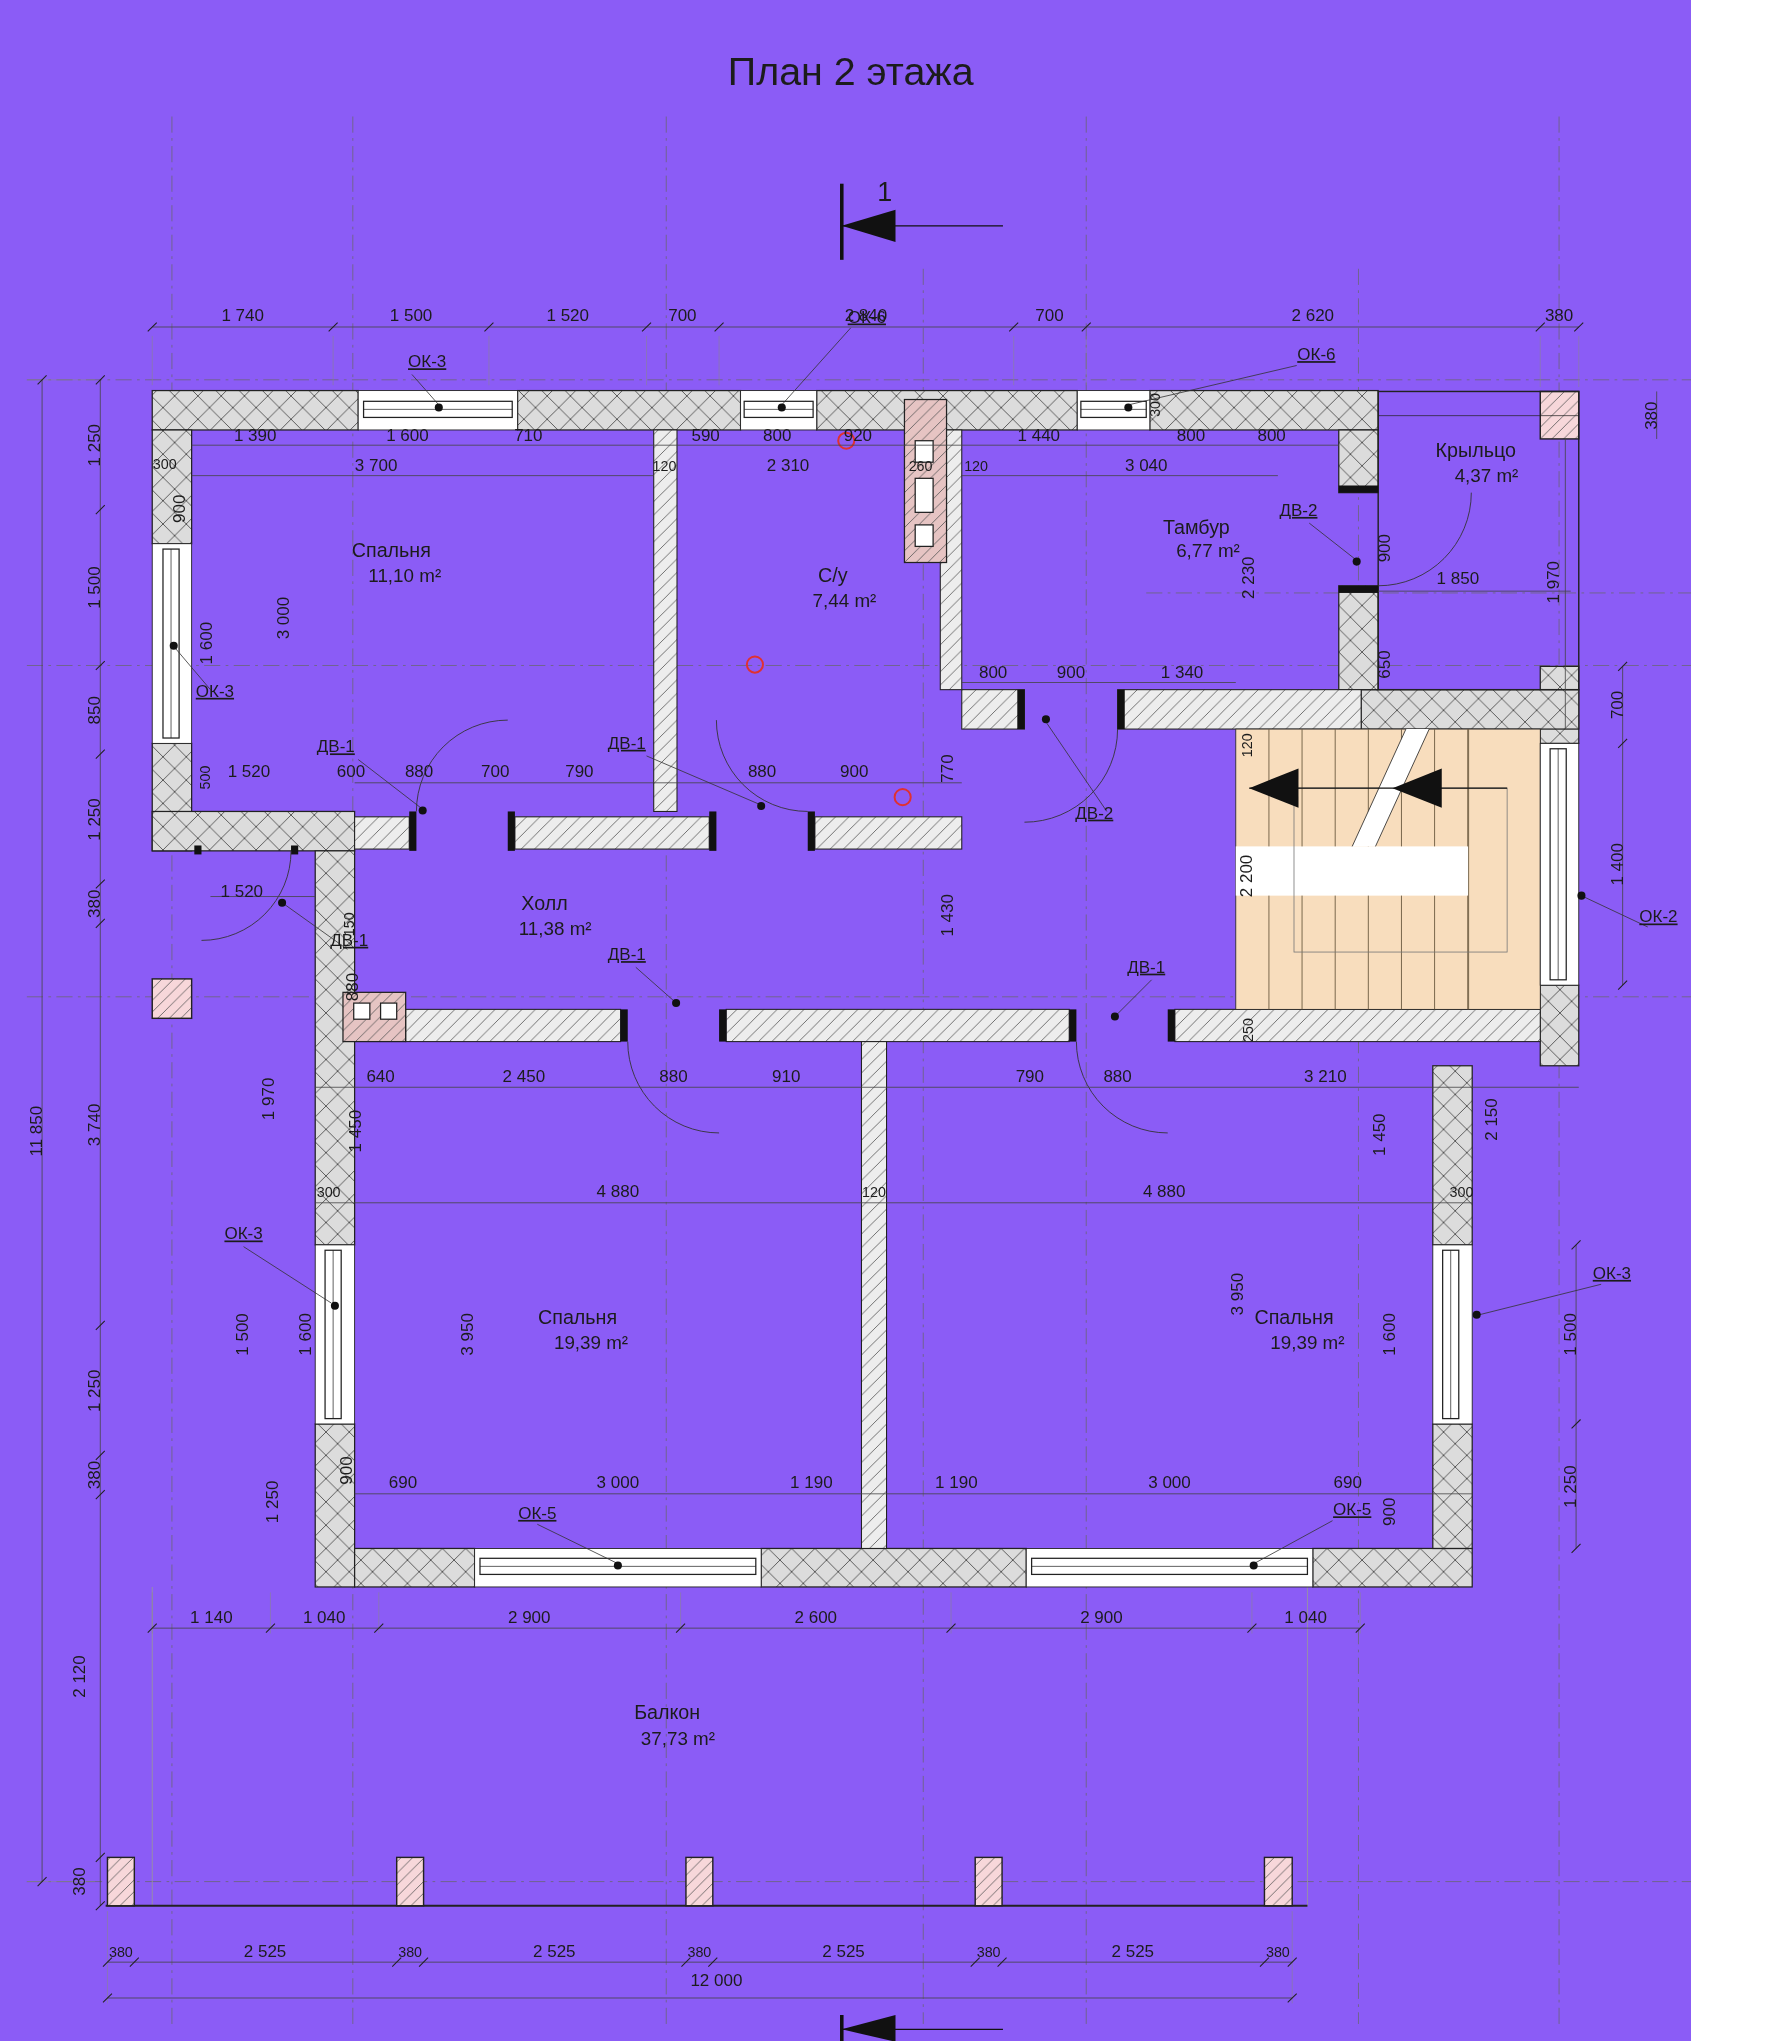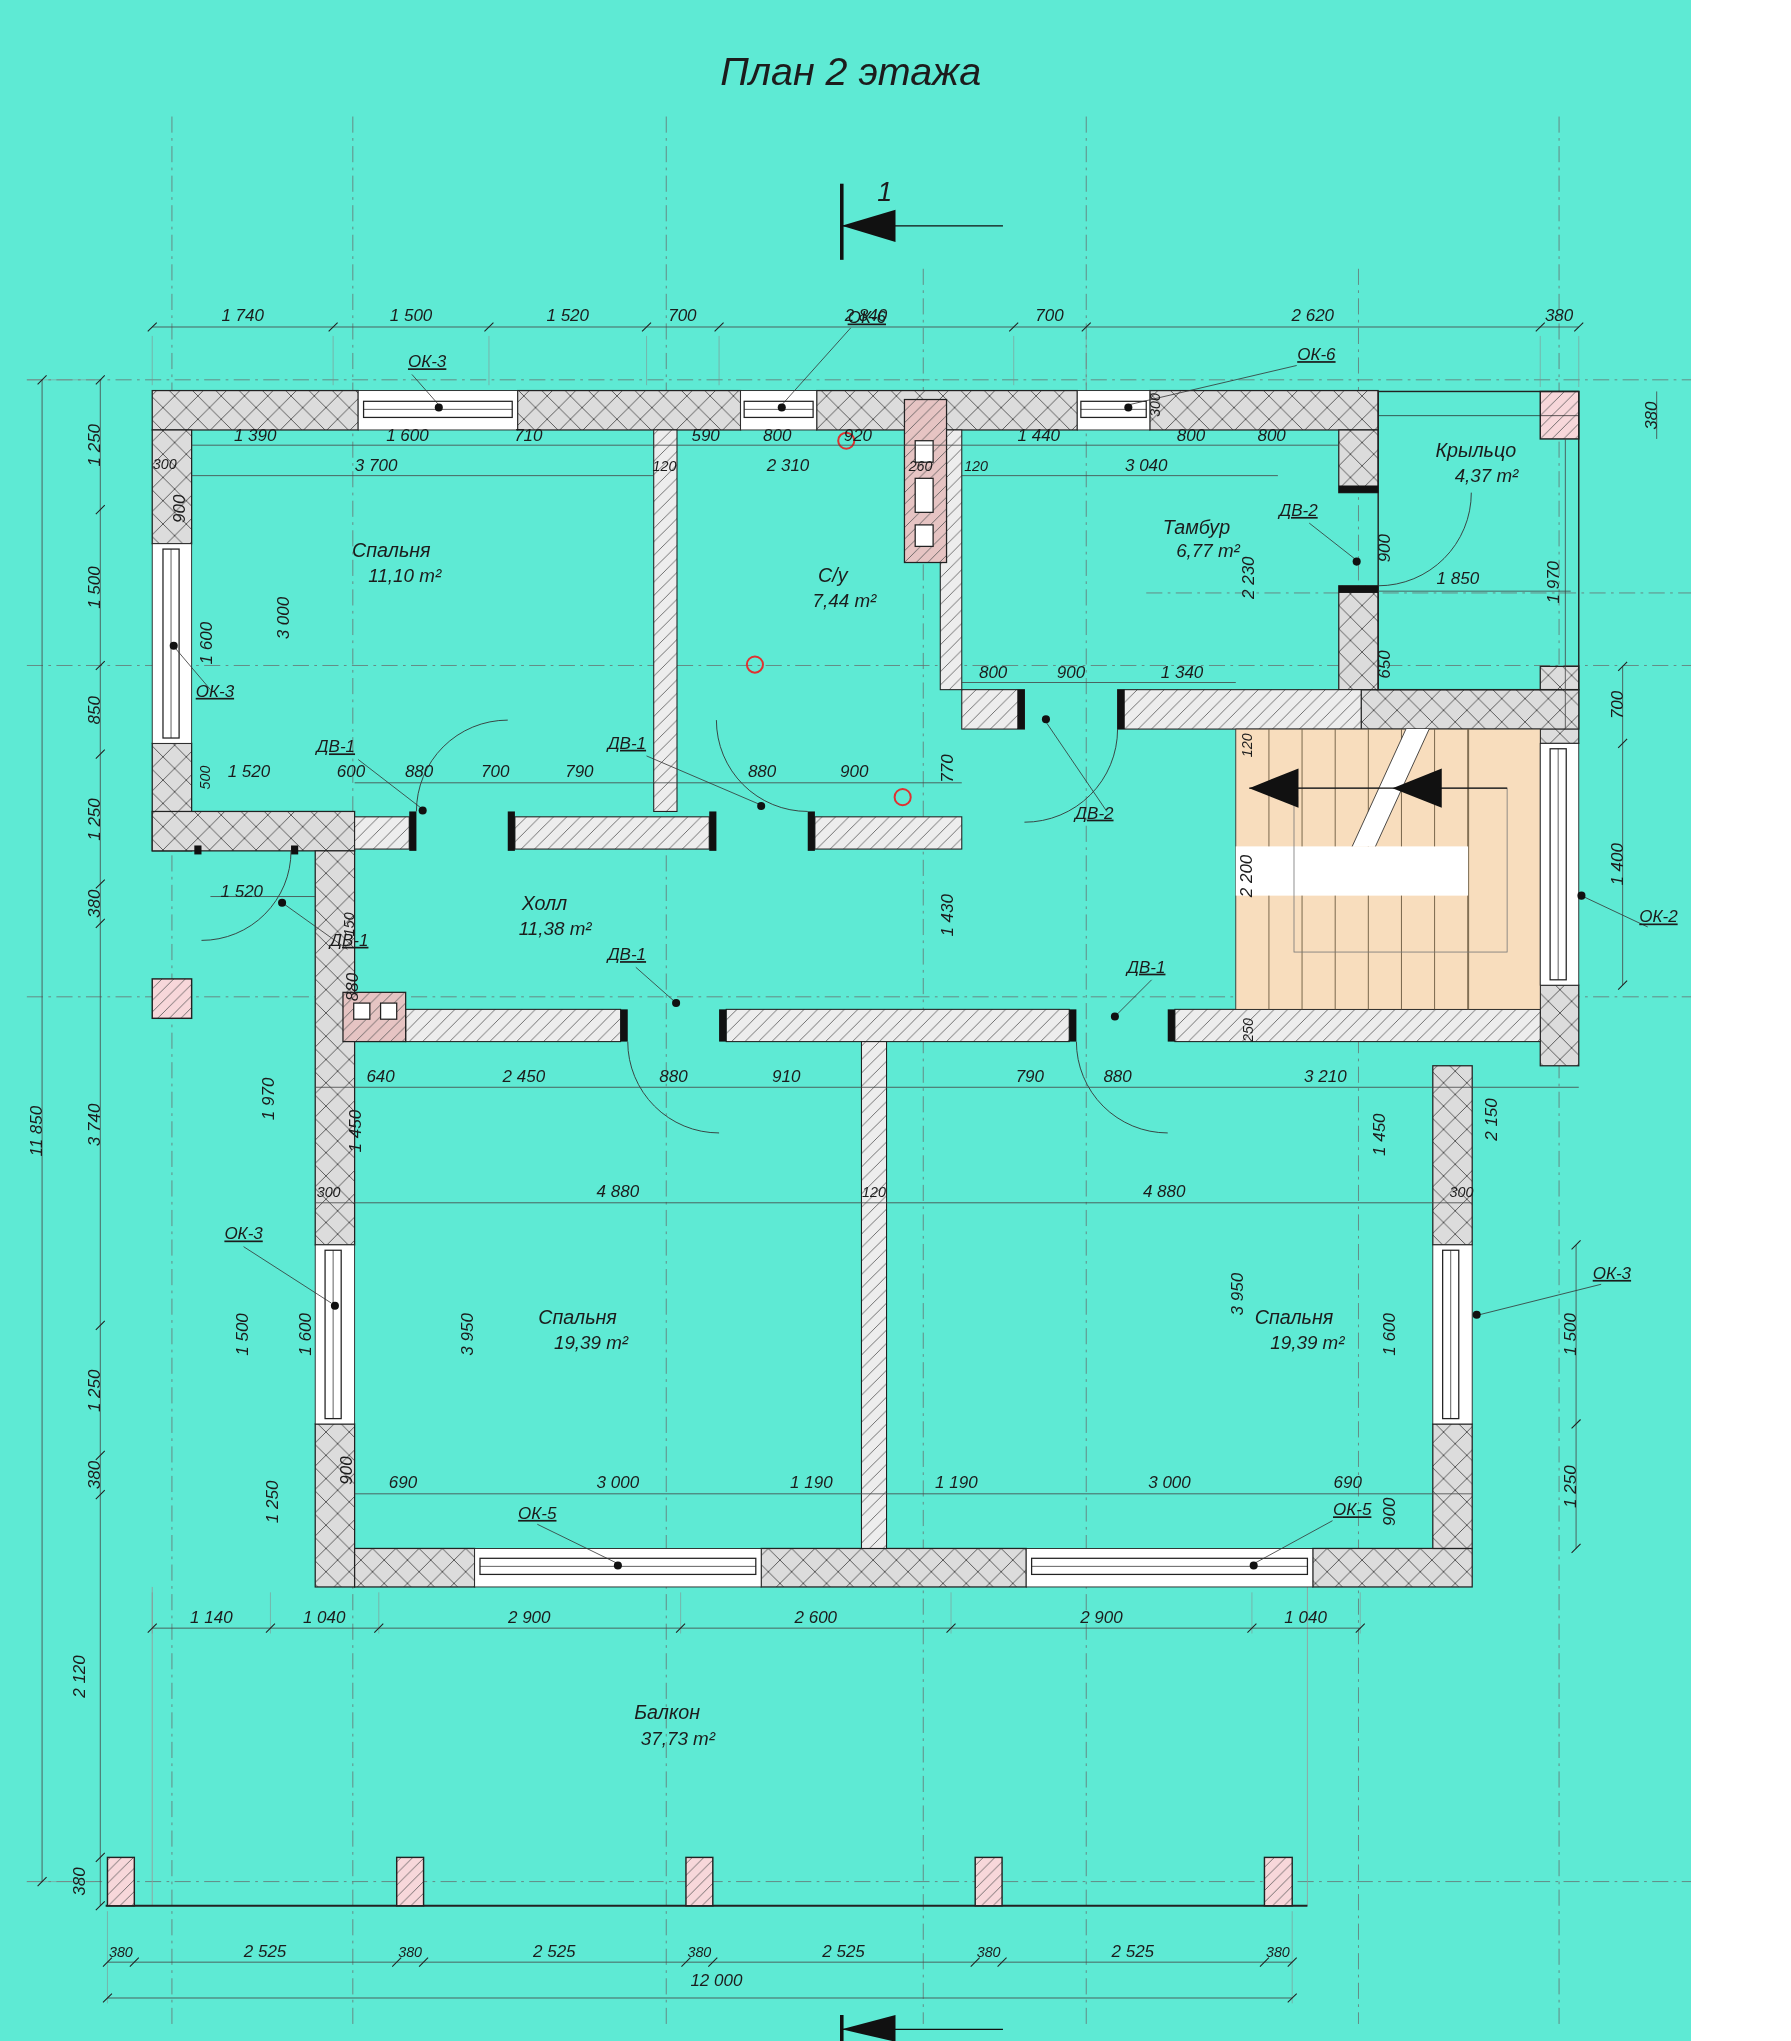--- a/index.html
+++ b/index.html
@@ -1,17 +1,17 @@
 <!DOCTYPE html>
 <html style="font-size:14.3px"><head>
 <meta charset="utf-8">
 <style>
   html,body{margin:0;padding:0;background:#fff;}
-  .page{width:1691px;height:2042px;position:relative;background:#5eead4;overflow:hidden;
-        font-family:"Liberation Sans","DejaVu Sans",sans-serif;font-style:italic;}
+  .page{width:1691px;height:2042px;position:relative;background:#8b5cf6;overflow:hidden;
+        font-family:"Liberation Sans","DejaVu Sans",sans-serif;}
   svg text{font-family:"Liberation Sans","DejaVu Sans",sans-serif;fill:#1c1c1c;}
 </style>
 </head>
 <body>
 
 <div class="page">
 <svg id="plan" width="1791" height="2042" viewBox="0 0 2000 2280">
   <defs>
     <pattern id="xh" width="26" height="26" patternUnits="userSpaceOnUse">
       <rect width="26" height="26" fill="#dcdcdc"></rect>

